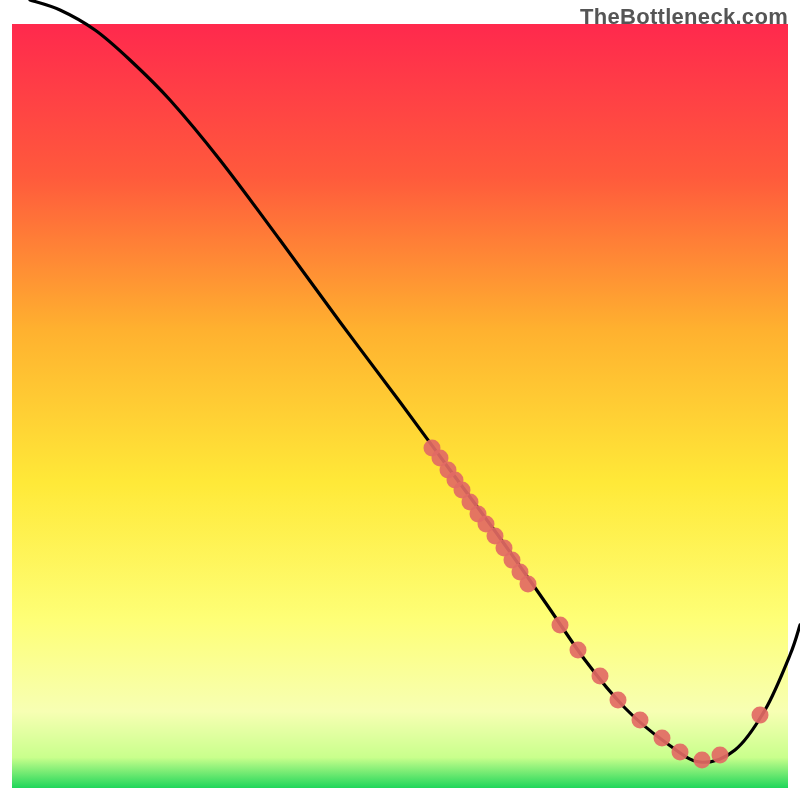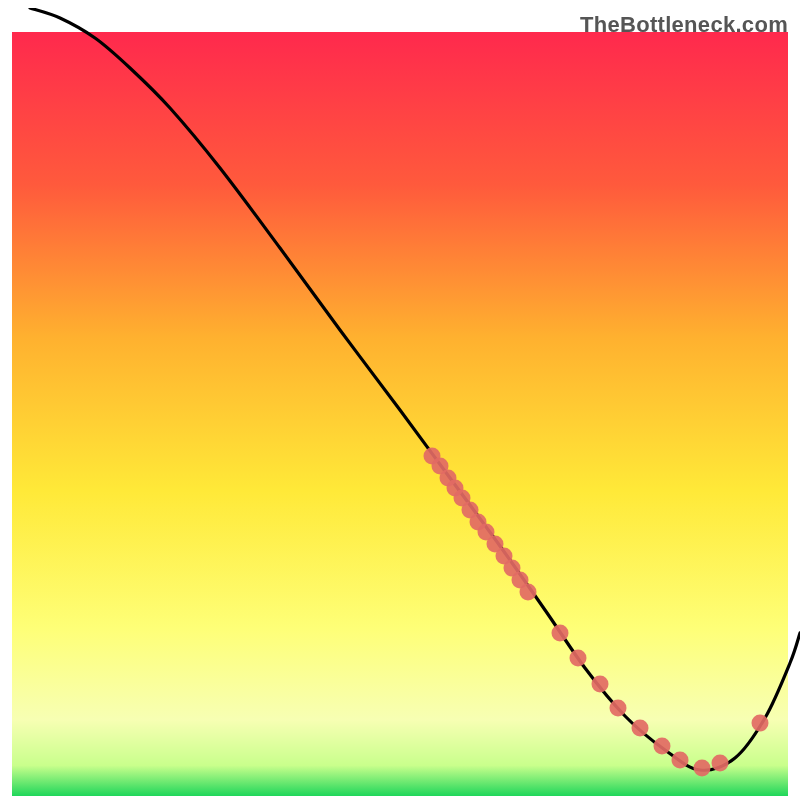--- a/index.html
+++ b/index.html
@@ -8,21 +8,20 @@
     width: 800px;
     height: 800px;
     background: #ffffff;
     font-family: Arial, Helvetica, sans-serif;
     overflow: hidden;
   }
   .stage {
     position: relative;
     width: 800px;
     height: 768px;
-    margin-top: 8px;
   }
   .watermark {
     position: absolute;
     top: 4px;
     right: 12px;
     font-size: 22px;
     font-weight: 600;
     color: #555555;
     letter-spacing: 0.3px;
     user-select: none;

